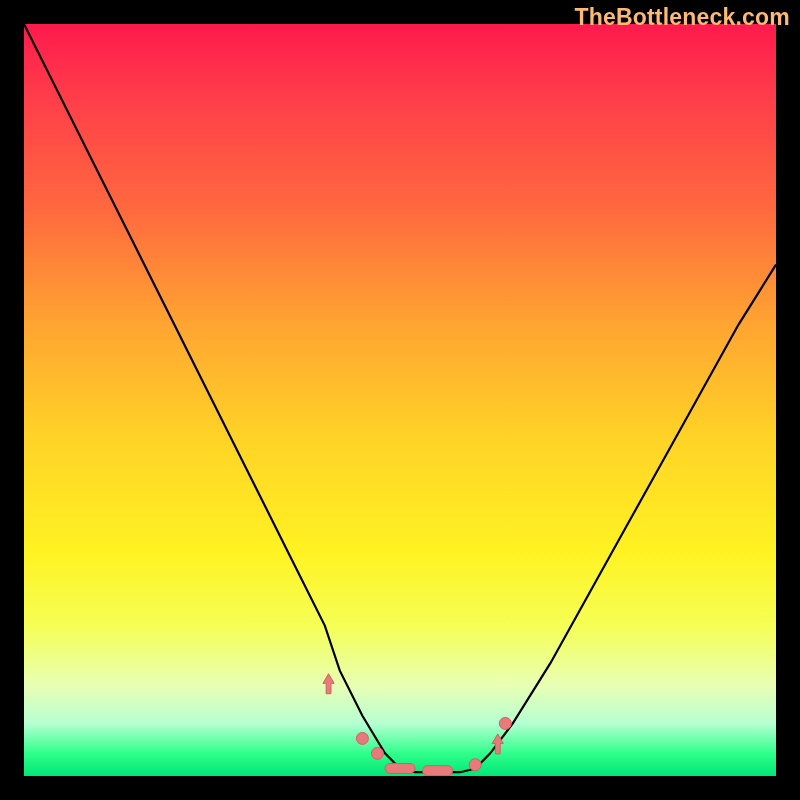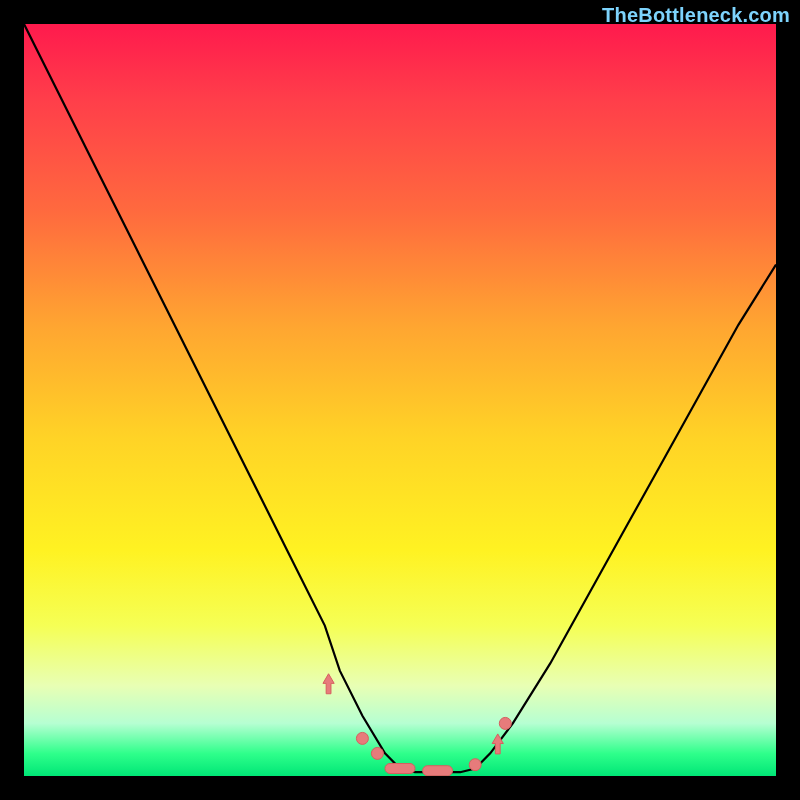--- a/index.html
+++ b/index.html
@@ -40,23 +40,23 @@
     position: absolute;
     inset: 0;
     width: 100%;
     height: 100%;
   }
   .watermark {
     position: absolute;
     top: 4px;
     right: 10px;
     font-family: Arial, Helvetica, sans-serif;
-    font-size: 20px;
+    font-size: 23px;
     font-weight: 600;
-    color: #7dd3fc;
+    color: #fdba74;
     letter-spacing: 0.2px;
     user-select: none;
   }
   .dot {
     fill: #e77b7b;
     stroke: #d65f5f;
     stroke-width: 1;
   }
   .fatmark {
     fill: #e77b7b;

